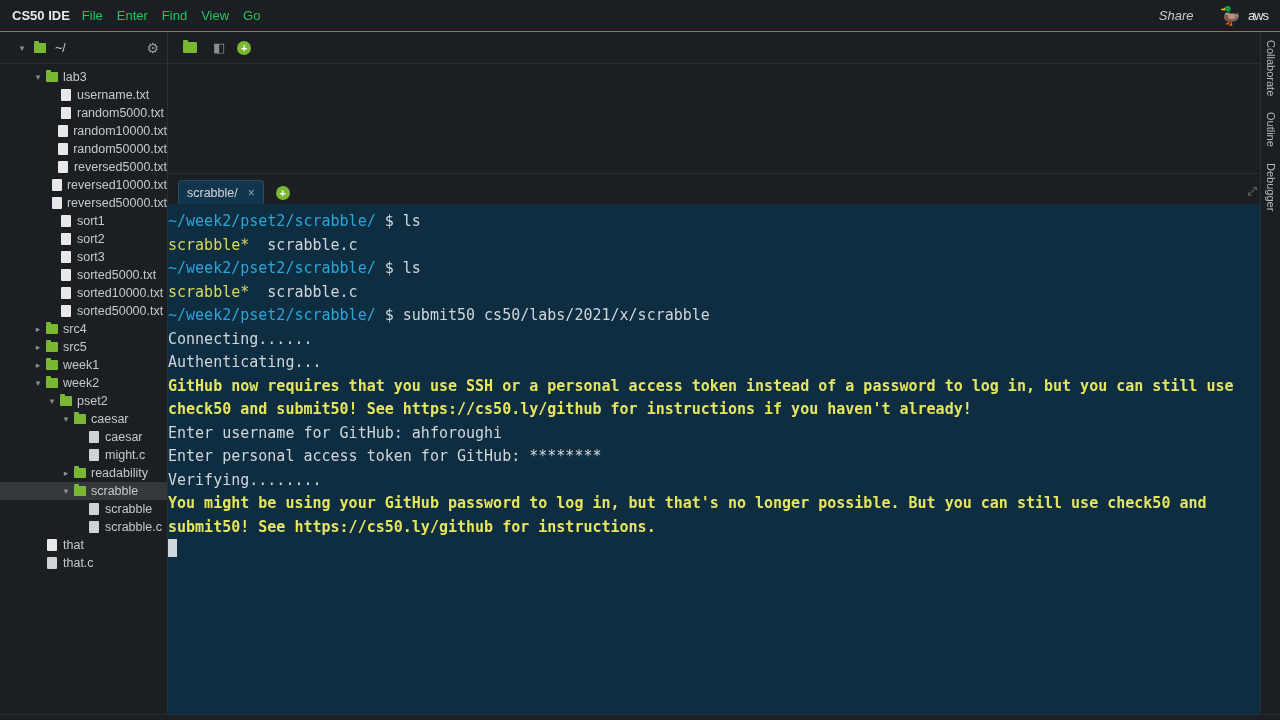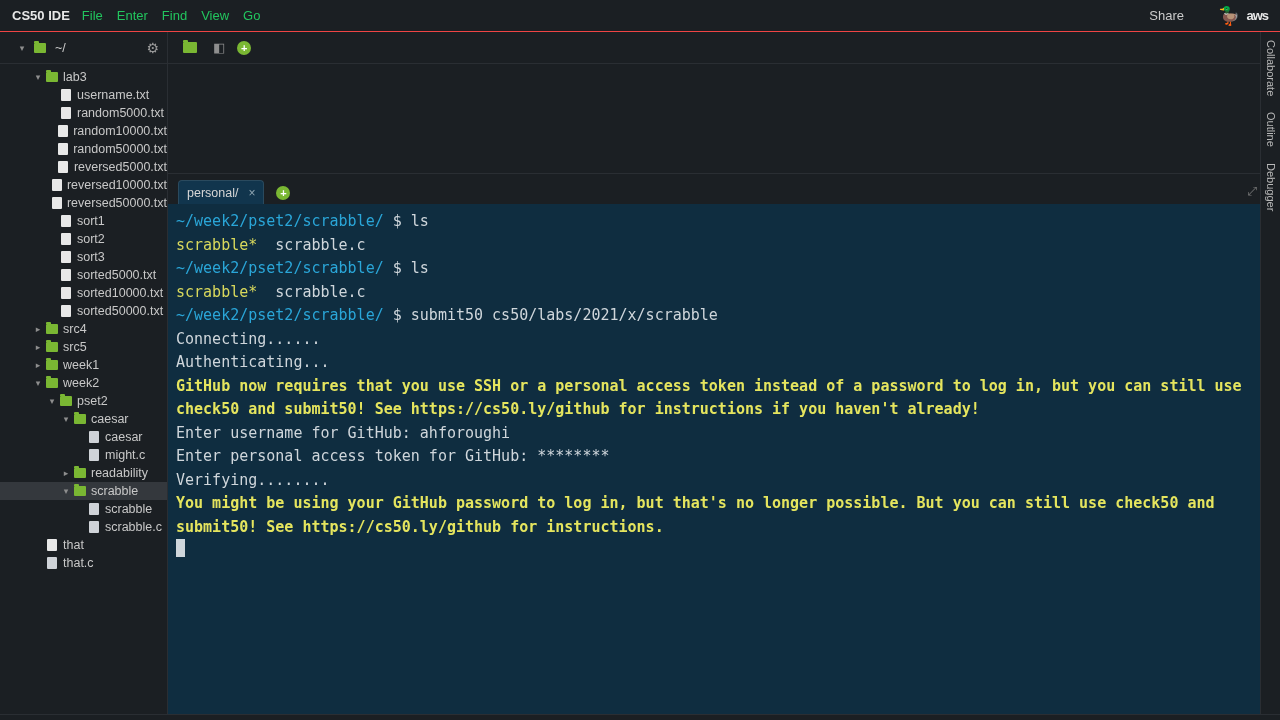--- a/index.html
+++ b/index.html
@@ -4,21 +4,21 @@
 <style>
   * { margin: 0; padding: 0; box-sizing: border-box; }
   html, body { width: 1280px; height: 720px; overflow: hidden; font-family: Arial, sans-serif; background: #1b1f23; color: #cbcbcb; }
   .menubar {
     height: 32px; background: #1b1f23; display: flex; align-items: center;
     padding: 0 12px; font-size: 13px; border-bottom: 1px solid #ef4444;
   }
   .menubar .brand { font-weight: bold; color: #e8e8e8; margin-right: 12px; }
   .menubar .mitem { margin-right: 14px; color: #22c55e; cursor: pointer; }
   .menubar .spacer { flex: 1; }
-  .menubar .share { margin-right: 28px; cursor: pointer; }
+  .menubar .share { margin-right: 20px; cursor: pointer; font-style: italic; }
   .menubar .icon { margin-left: 6px; }
   .duck { color: #f5c542; font-size: 18px; }
 
   .main { display: flex; height: calc(720px - 32px - 6px); }
 
   .sidebar { width: 168px; background: #1b1f23; border-right: 1px solid #2a2e33; font-size: 12.5px; }
   .sidebar-header {
     height: 32px; display: flex; align-items: center; padding: 0 8px 0 16px;
     border-bottom: 1px solid #2a2e33; justify-content: space-between;
   }
@@ -62,21 +62,21 @@
     height:24px; background:#11354d; border:1px solid #2a4a5e; border-bottom:none;
     border-radius:4px 4px 0 0; display:flex; align-items:center; padding:0 8px;
     color:#d6d6d6; font-size:12.5px; margin-right:6px;
   }
   .tab .close { margin-left:10px; color:#8fa6b2; font-size:12px; cursor:pointer; }
   .tabbar .plus-circle { margin-left:6px; margin-bottom:4px; }
   .tabbar .tabbar-right { position:absolute; right:6px; bottom:6px; display:flex; gap:10px; color:#7a7a7a; font-size:12px; }
 
   .terminal {
     flex:1; background:#0f2d40; color:#cfd6db; font-family: "Menlo","Consolas","DejaVu Sans Mono",monospace;
-    font-size:15px; line-height:23.5px; padding:6px 10px 10px 8px; overflow:hidden; white-space:pre-wrap;
+    font-size:15px; line-height:23.5px; padding:6px 10px 10px 0; overflow:hidden; white-space:pre-wrap;
     position:relative;
   }
   .prompt { color:#2aa6d8; }
   .dollar { color:#cfd6db; }
   .cmd { color:#cfd6db; }
   .out-yellow { color:#d8d85c; }
   .yellow-bold { color:#e5e55e; font-weight:bold; }
   .cursor-block { display:inline-block; width:9px; height:18px; background:#cfd6db; vertical-align:-2px; }
 
   .rightrail {
@@ -98,21 +98,21 @@
 <div class="menubar">
   <span class="brand">CS50 IDE</span>
   <span class="mitem">File</span>
   <span class="mitem">Enter</span>
   <span class="mitem">Find</span>
   <span class="mitem">View</span>
   <span class="mitem">Go</span>
   <span class="spacer"></span>
   <span class="share">Share</span>
   <span class="icon duck">🦆</span>
-  <span class="icon" style="color:#e8e8e8;font-weight:bold;letter-spacing:-1px;font-size:13px;">aws</span>
+  <span class="icon" style="color:#e8e8e8;font-weight:normal;letter-spacing:-1px;font-size:13px;">aws</span>
 </div>
 
 <div class="main">
 
   <div class="sidebar">
     <div class="sidebar-header">
       <span style="display:flex;align-items:center;gap:4px;">
         <span class="tw">▾</span>
         <span class="ficon">
             <span class="folder-open"></span>
@@ -354,21 +354,21 @@
       <span class="ficon">
           <span class="tb-folder"></span>
         </span>
       <span class="tb-double">◧</span>
       <span class="plus-circle">+</span>
     </div>
     <div class="editor-empty"></div>
 
     <div class="tabbar">
       <div class="tab">
-        <span>personal/</span>
+        <span>scrabble/</span>
         <span class="close">×</span>
       </div>
       <span class="plus-circle">+</span>
       <div class="tabbar-right">
         <span>⤢</span>
         <span>×</span>
       </div>
     </div>
 
     <div class="terminal" id="terminal"><div><span class="prompt">~/week2/pset2/scrabble/ </span><span class="dollar">$ </span><span class="cmd">ls</span></div><div><span class="out-yellow">scrabble*</span><span class="cmd">  scrabble.c</span></div><div><span class="prompt">~/week2/pset2/scrabble/ </span><span class="dollar">$ </span><span class="cmd">ls</span></div><div><span class="out-yellow">scrabble*</span><span class="cmd">  scrabble.c</span></div><div><span class="prompt">~/week2/pset2/scrabble/ </span><span class="dollar">$ </span><span class="cmd">submit50 cs50/labs/2021/x/scrabble</span></div><div><span class="cmd">Connecting......</span></div><div><span class="cmd">Authenticating...</span></div><div><span class="yellow-bold">GitHub now requires that you use SSH or a personal access token instead of a password to log in, but you can still use check50 and submit50! See https://cs50.ly/github for instructions if you haven't already!</span></div><div><span class="cmd">Enter username for GitHub: ahforoughi</span></div><div><span class="cmd">Enter personal access token for GitHub: ********</span></div><div><span class="cmd">Verifying........</span></div><div><span class="yellow-bold">You might be using your GitHub password to log in, but that's no longer possible. But you can still use check50 and submit50! See https://cs50.ly/github for instructions.</span></div><div><span class="cursor-block"></span></div></div>

